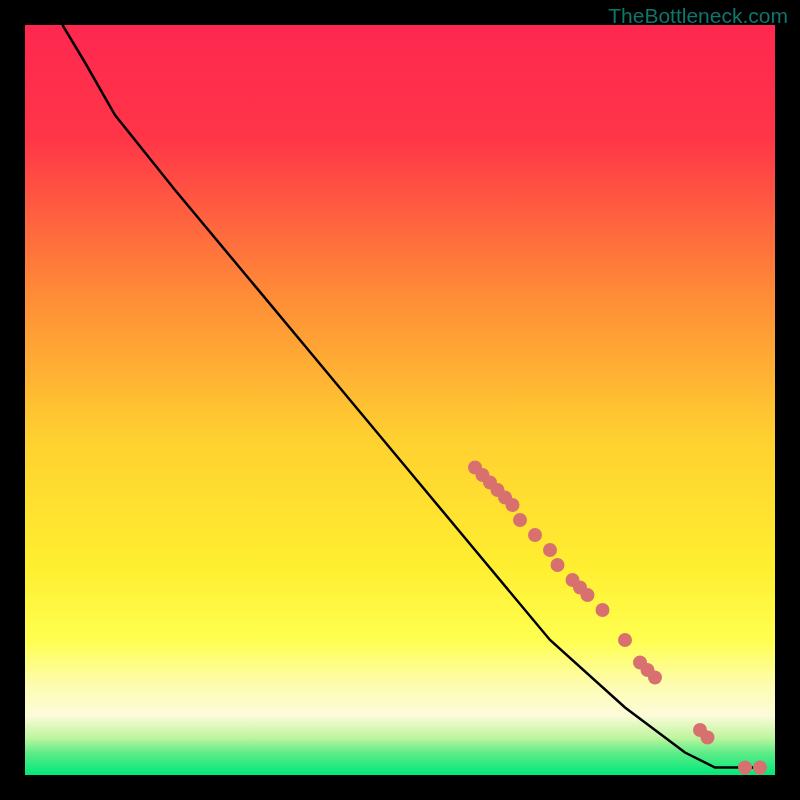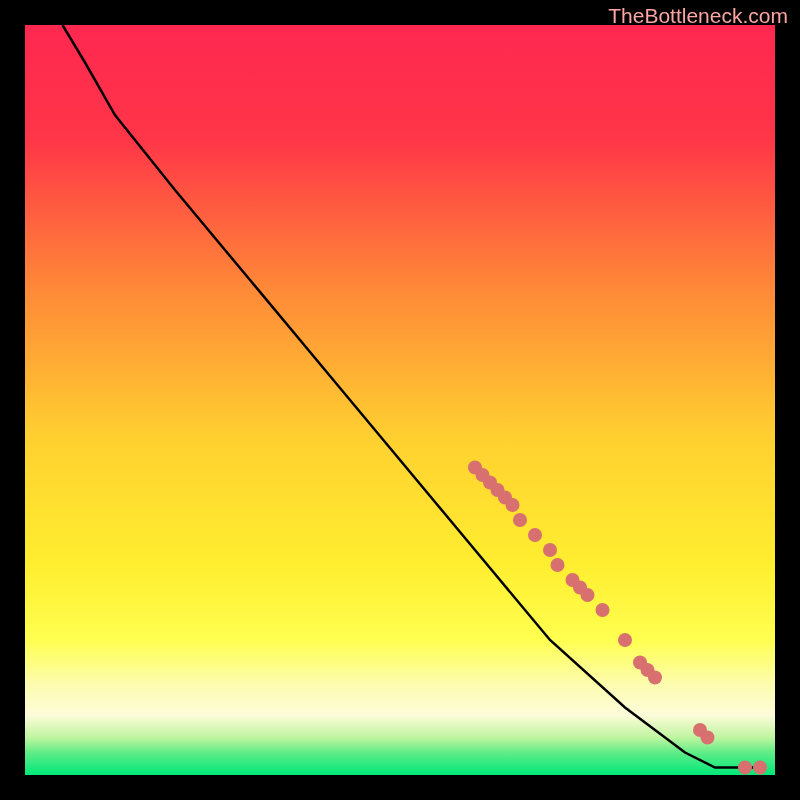--- a/index.html
+++ b/index.html
@@ -11,21 +11,21 @@
       width: 800px;
       height: 800px;
       background: #000;
       position: relative;
       font-family: Arial, sans-serif;
     }
     .watermark {
       position: absolute;
       top: 4px;
       right: 12px;
-      color: #fca5a5;
+      color: #0f766e;
       font-size: 21px;
       font-weight: normal;
       z-index: 10;
     }
     .chart-area {
       position: absolute;
       top: 25px;
       left: 25px;
       width: 750px;
       height: 750px;

